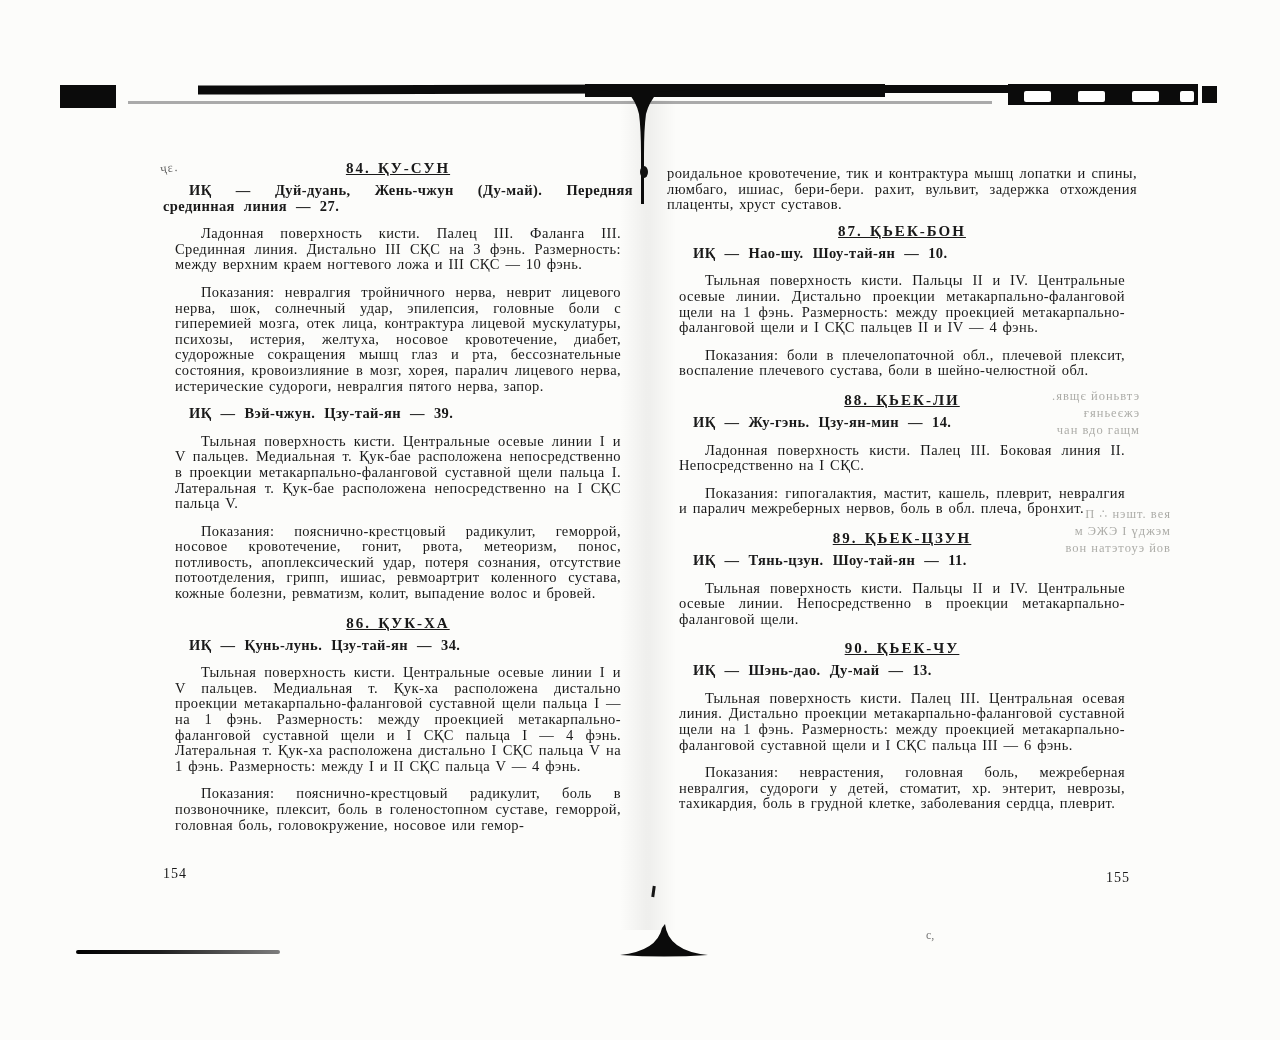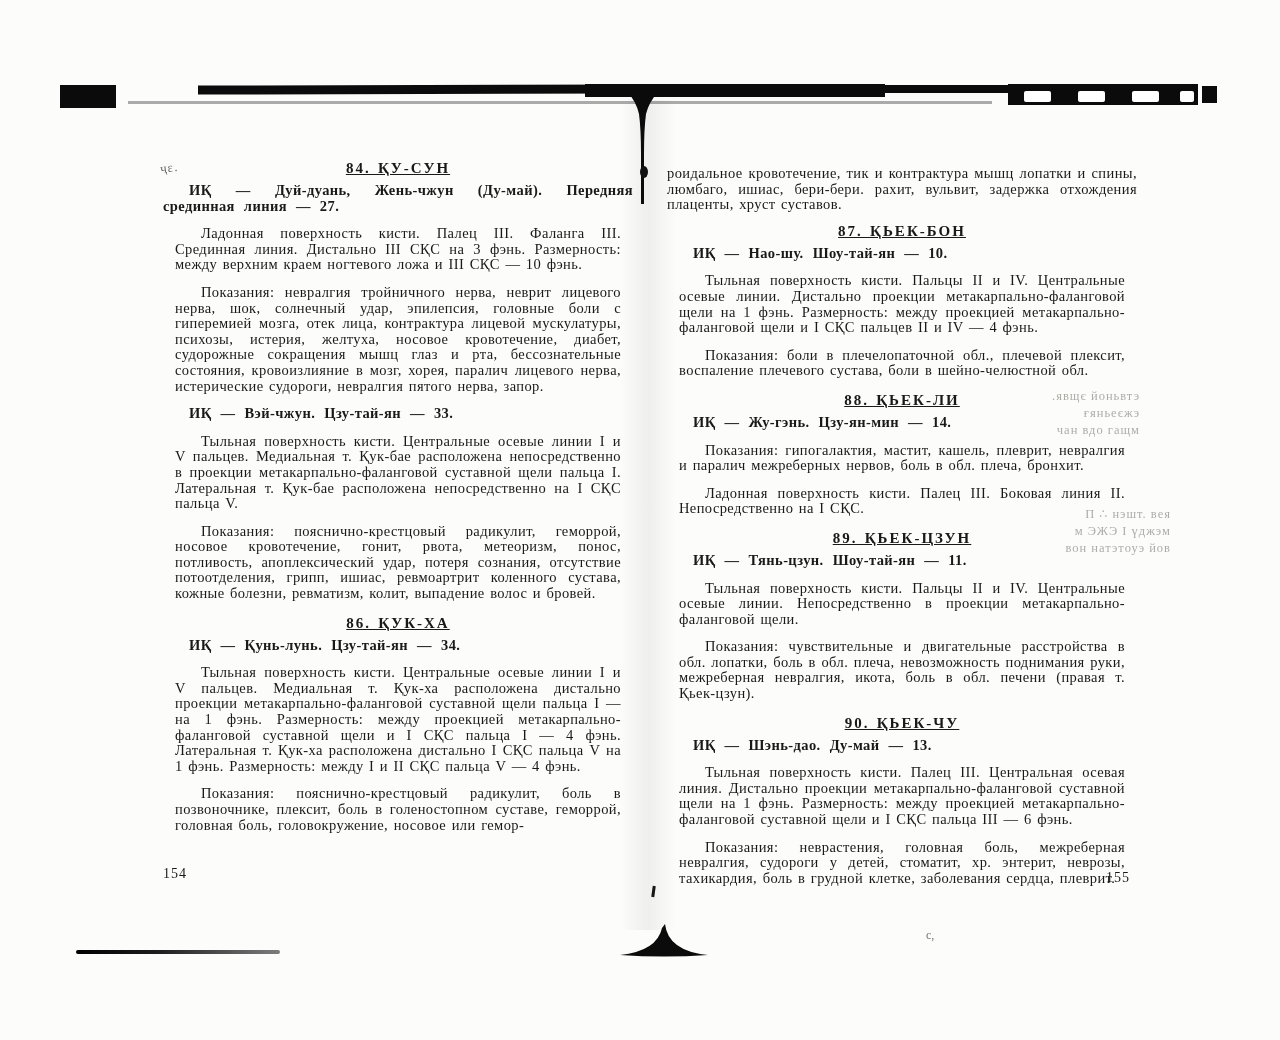--- a/index.html
+++ b/index.html
@@ -108,21 +108,21 @@
   </div>
 
   <div class="page-col col-left">
     <div>
       <h3 class="sec-title">84. ҚУ-СУН</h3>
       <p class="ik">ИҚ — Дуй-дуань, Жень-чжун (Ду-май). Передняя срединная линия — 27.</p>
       <p class="para">Ладонная поверхность кисти. Палец III. Фаланга III. Срединная линия. Дистально III СҚС на 3 фэнь. Размерность: между верхним краем ногтевого ложа и III СҚС — 10 фэнь.</p>
       <p class="para">Показания: невралгия тройничного нерва, неврит лицевого нерва, шок, солнечный удар, эпилепсия, головные боли с гиперемией мозга, отек лица, контрактура лицевой мускулатуры, психозы, истерия, желтуха, носовое кровотечение, диабет, судорожные сокращения мышц глаз и рта, бессознательные состояния, кровоизлияние в мозг, хорея, паралич лицевого нерва, истерические судороги, невралгия пятого нерва, запор.</p>
     </div>
     <div>
-      <p class="ik">ИҚ — Вэй-чжун. Цзу-тай-ян — 33.</p>
+      <p class="ik">ИҚ — Вэй-чжун. Цзу-тай-ян — 39.</p>
       <p class="para">Тыльная поверхность кисти. Центральные осевые линии I и V пальцев. Медиальная т. Қук-бае расположена непосредственно в проекции метакарпально-фаланговой суставной щели пальца I. Латеральная т. Қук-бае расположена непосредственно на I СҚС пальца V.</p>
       <p class="para">Показания: пояснично-крестцовый радикулит, геморрой, носовое кровотечение, гонит, рвота, метеоризм, понос, потливость, апоплексический удар, потеря сознания, отсутствие потоотделения, грипп, ишиас, ревмоартрит коленного сустава, кожные болезни, ревматизм, колит, выпадение волос и бровей.</p>
     </div>
     <div>
       <h3 class="sec-title">86. ҚУК-ХА</h3>
       <p class="ik">ИҚ — Қунь-лунь. Цзу-тай-ян — 34.</p>
       <p class="para">Тыльная поверхность кисти. Центральные осевые линии I и V пальцев. Медиальная т. Қук-ха расположена дистально проекции метакарпально-фаланговой суставной щели пальца I — на 1 фэнь. Размерность: между проекцией метакарпально-фаланговой суставной щели и I СҚС пальца I — 4 фэнь. Латеральная т. Қук-ха расположена дистально I СҚС пальца V на 1 фэнь. Размерность: между I и II СҚС пальца V — 4 фэнь.</p>
       <p class="para">Показания: пояснично-крестцовый радикулит, боль в позвоночнике, плексит, боль в голеностопном суставе, геморрой, головная боль, головокружение, носовое или гемор-</p>
     </div>
   </div>
@@ -132,28 +132,27 @@
     <p class="para-cont">роидальное кровотечение, тик и контрактура мышц лопатки и спины, люмбаго, ишиас, бери-бери. рахит, вульвит, задержка отхождения плаценты, хруст суставов.</p>
     <div>
       <h3 class="sec-title">87. ҚЬЕК-БОН</h3>
       <p class="ik">ИҚ — Нао-шу. Шоу-тай-ян — 10.</p>
       <p class="para">Тыльная поверхность кисти. Пальцы II и IV. Центральные осевые линии. Дистально проекции метакарпально-фаланговой щели на 1 фэнь. Размерность: между проекцией метакарпально-фаланговой щели и I СҚС пальцев II и IV — 4 фэнь.</p>
       <p class="para">Показания: боли в плечелопаточной обл., плечевой плексит, воспаление плечевого сустава, боли в шейно-челюстной обл.</p>
     </div>
     <div>
       <h3 class="sec-title">88. ҚЬЕК-ЛИ</h3>
       <p class="ik">ИҚ — Жу-гэнь. Цзу-ян-мин — 14.</p>
+      <p class="para">Ладонная поверхность кисти. Палец III. Боковая линия II. Непосредственно на I СҚС.</p>
       <p class="para">Показания: гипогалактия, мастит, кашель, плеврит, невралгия и паралич межреберных нервов, боль в обл. плеча, бронхит.</p>
-      <p class="para">Ладонная поверхность кисти. Палец III. Боковая линия II. Непосредственно на I СҚС.</p>
     </div>
     <div>
       <h3 class="sec-title">89. ҚЬЕК-ЦЗУН</h3>
       <p class="ik">ИҚ — Тянь-цзун. Шоу-тай-ян — 11.</p>
       <p class="para">Тыльная поверхность кисти. Пальцы II и IV. Центральные осевые линии. Непосредственно в проекции метакарпально-фаланговой щели.</p>
-      <p class="para">Показания: чувствительные и двигательные расстройства в обл. лопатки, боль в обл. плеча, невозможность поднимания руки, межреберная невралгия, икота, боль в обл. печени (правая т. Қьек-цзун).</p>
     </div>
     <div>
       <h3 class="sec-title">90. ҚЬЕК-ЧУ</h3>
       <p class="ik">ИҚ — Шэнь-дао. Ду-май — 13.</p>
       <p class="para">Тыльная поверхность кисти. Палец III. Центральная осевая линия. Дистально проекции метакарпально-фаланговой суставной щели на 1 фэнь. Размерность: между проекцией метакарпально-фаланговой суставной щели и I СҚС пальца III — 6 фэнь.</p>
       <p class="para">Показания: неврастения, головная боль, межреберная невралгия, судороги у детей, стоматит, хр. энтерит, неврозы, тахикардия, боль в грудной клетке, заболевания сердца, плеврит.</p>
     </div>
   </div>
   <div class="page-number pn-right">155</div>
 

